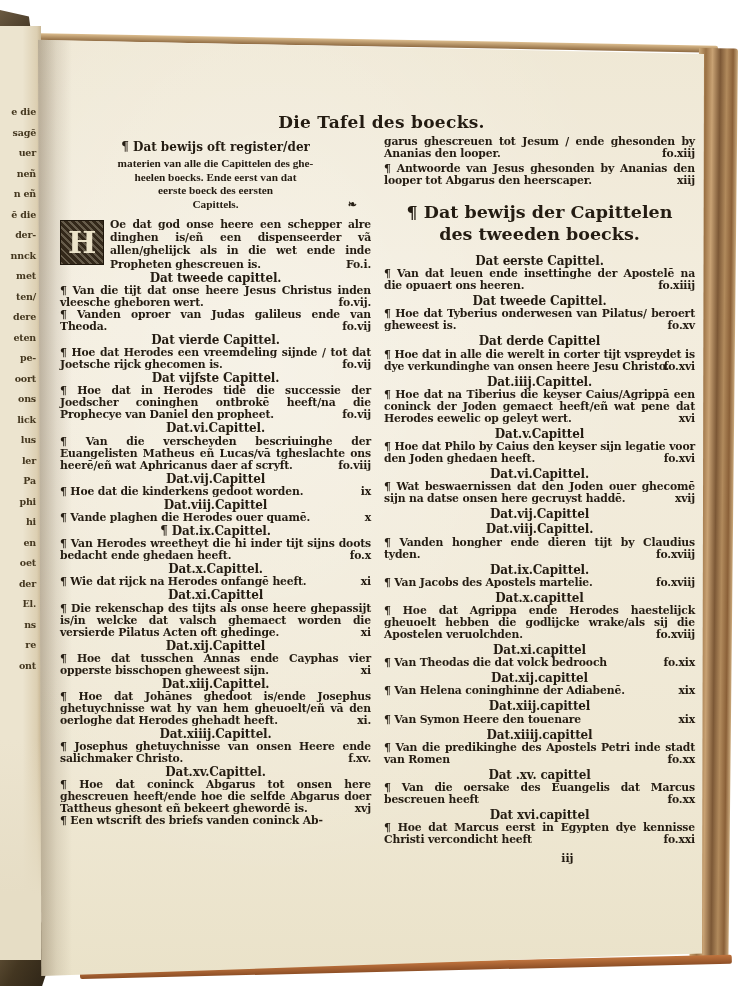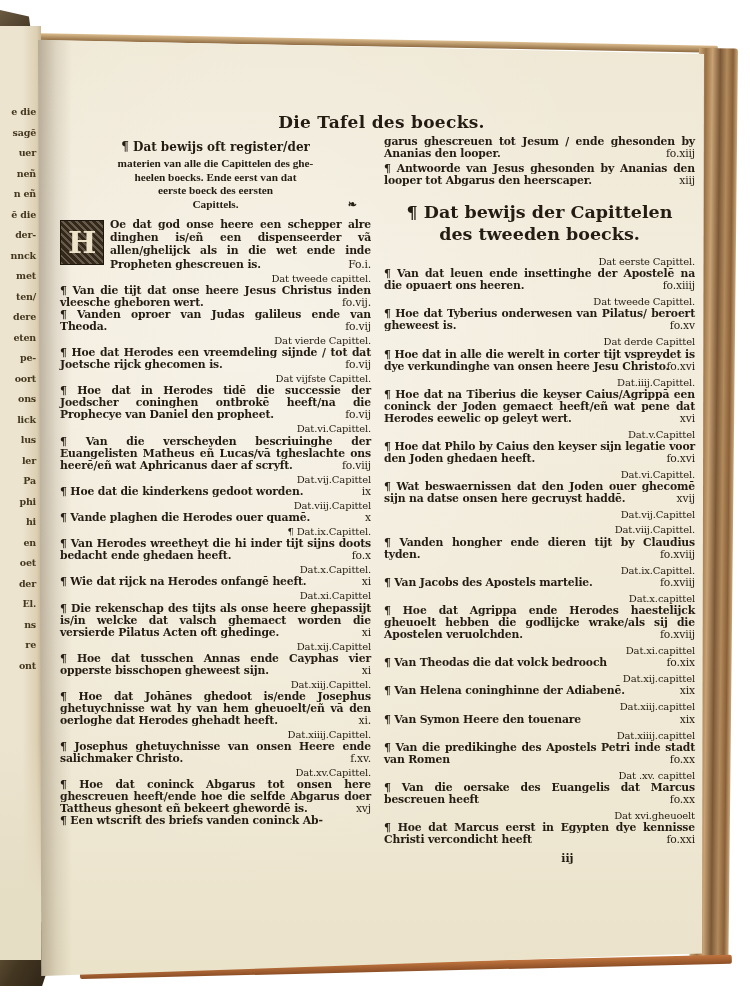--- a/index.html
+++ b/index.html
@@ -77,24 +77,24 @@
 
   .opening{margin-top:7px;position:relative;font-size:10.8px;font-weight:bold;
     line-height:13.2px;text-align:justify;letter-spacing:-0.15px;}
   .dropcap{
     float:left;width:44px;height:45px;margin:2px 6px 0 0;
     background:#33281a;
     background-image:repeating-linear-gradient(45deg,rgba(235,226,200,0.28) 0 2px,rgba(0,0,0,0) 2px 5px);
     color:#ece3c9;display:flex;align-items:center;justify-content:center;
     font-size:30px;font-weight:bold;border:1px solid #1f170d;box-sizing:border-box;
   }
-  .folio{position:absolute;right:0;bottom:0;font-weight:normal;}
+  .folio{position:absolute;right:0;bottom:0;font-weight:bold;}
 
   .chap-head{
-    text-align:right;font-size:10px;font-weight:normal;line-height:13.2px;
+    text-align:center;font-size:12px;font-weight:bold;line-height:13.2px;
     margin-top:1px;letter-spacing:-0.15px;
   }
   .entry{
     position:relative;font-size:10.8px;font-weight:bold;line-height:12px;
     text-align:justify;letter-spacing:-0.15px;
   }
   .col-right .entry{margin-bottom:3px;}
   .col-right .chap-head{margin-top:2px;}
 
   .rc-heading{
@@ -238,21 +238,21 @@
               <div class="chap-head">Dat.xi.capittel</div>
               <div class="entry"><span>¶ Van Theodas die dat volck bedrooch</span><span class="folio">fo.xix</span></div>
               <div class="chap-head">Dat.xij.capittel</div>
               <div class="entry"><span>¶ Van Helena coninghinne der Adiabenē.</span><span class="folio">xix</span></div>
               <div class="chap-head">Dat.xiij.capittel</div>
               <div class="entry"><span>¶ Van Symon Heere den touenare</span><span class="folio">xix</span></div>
               <div class="chap-head">Dat.xiiij.capittel</div>
               <div class="entry"><span>¶ Van die predikinghe des Apostels Petri inde stadt van Romen</span><span class="folio">fo.xx</span></div>
               <div class="chap-head">Dat .xv. capittel</div>
               <div class="entry"><span>¶ Van die oersake des Euangelis dat Marcus bescreuen heeft</span><span class="folio">fo.xx</span></div>
-              <div class="chap-head">Dat xvi.gheuoelt</div>
+              <div class="chap-head">Dat xvi.capittel</div>
               <div class="entry"><span>¶ Hoe dat Marcus eerst in Egypten dye kennisse Christi vercondicht heeft</span><span class="folio">fo.xxi</span></div>
             </div>
 
           <div class="signature">iij</div>
         </div>
 
       </div>
     </div>
   </div>
 </div>

